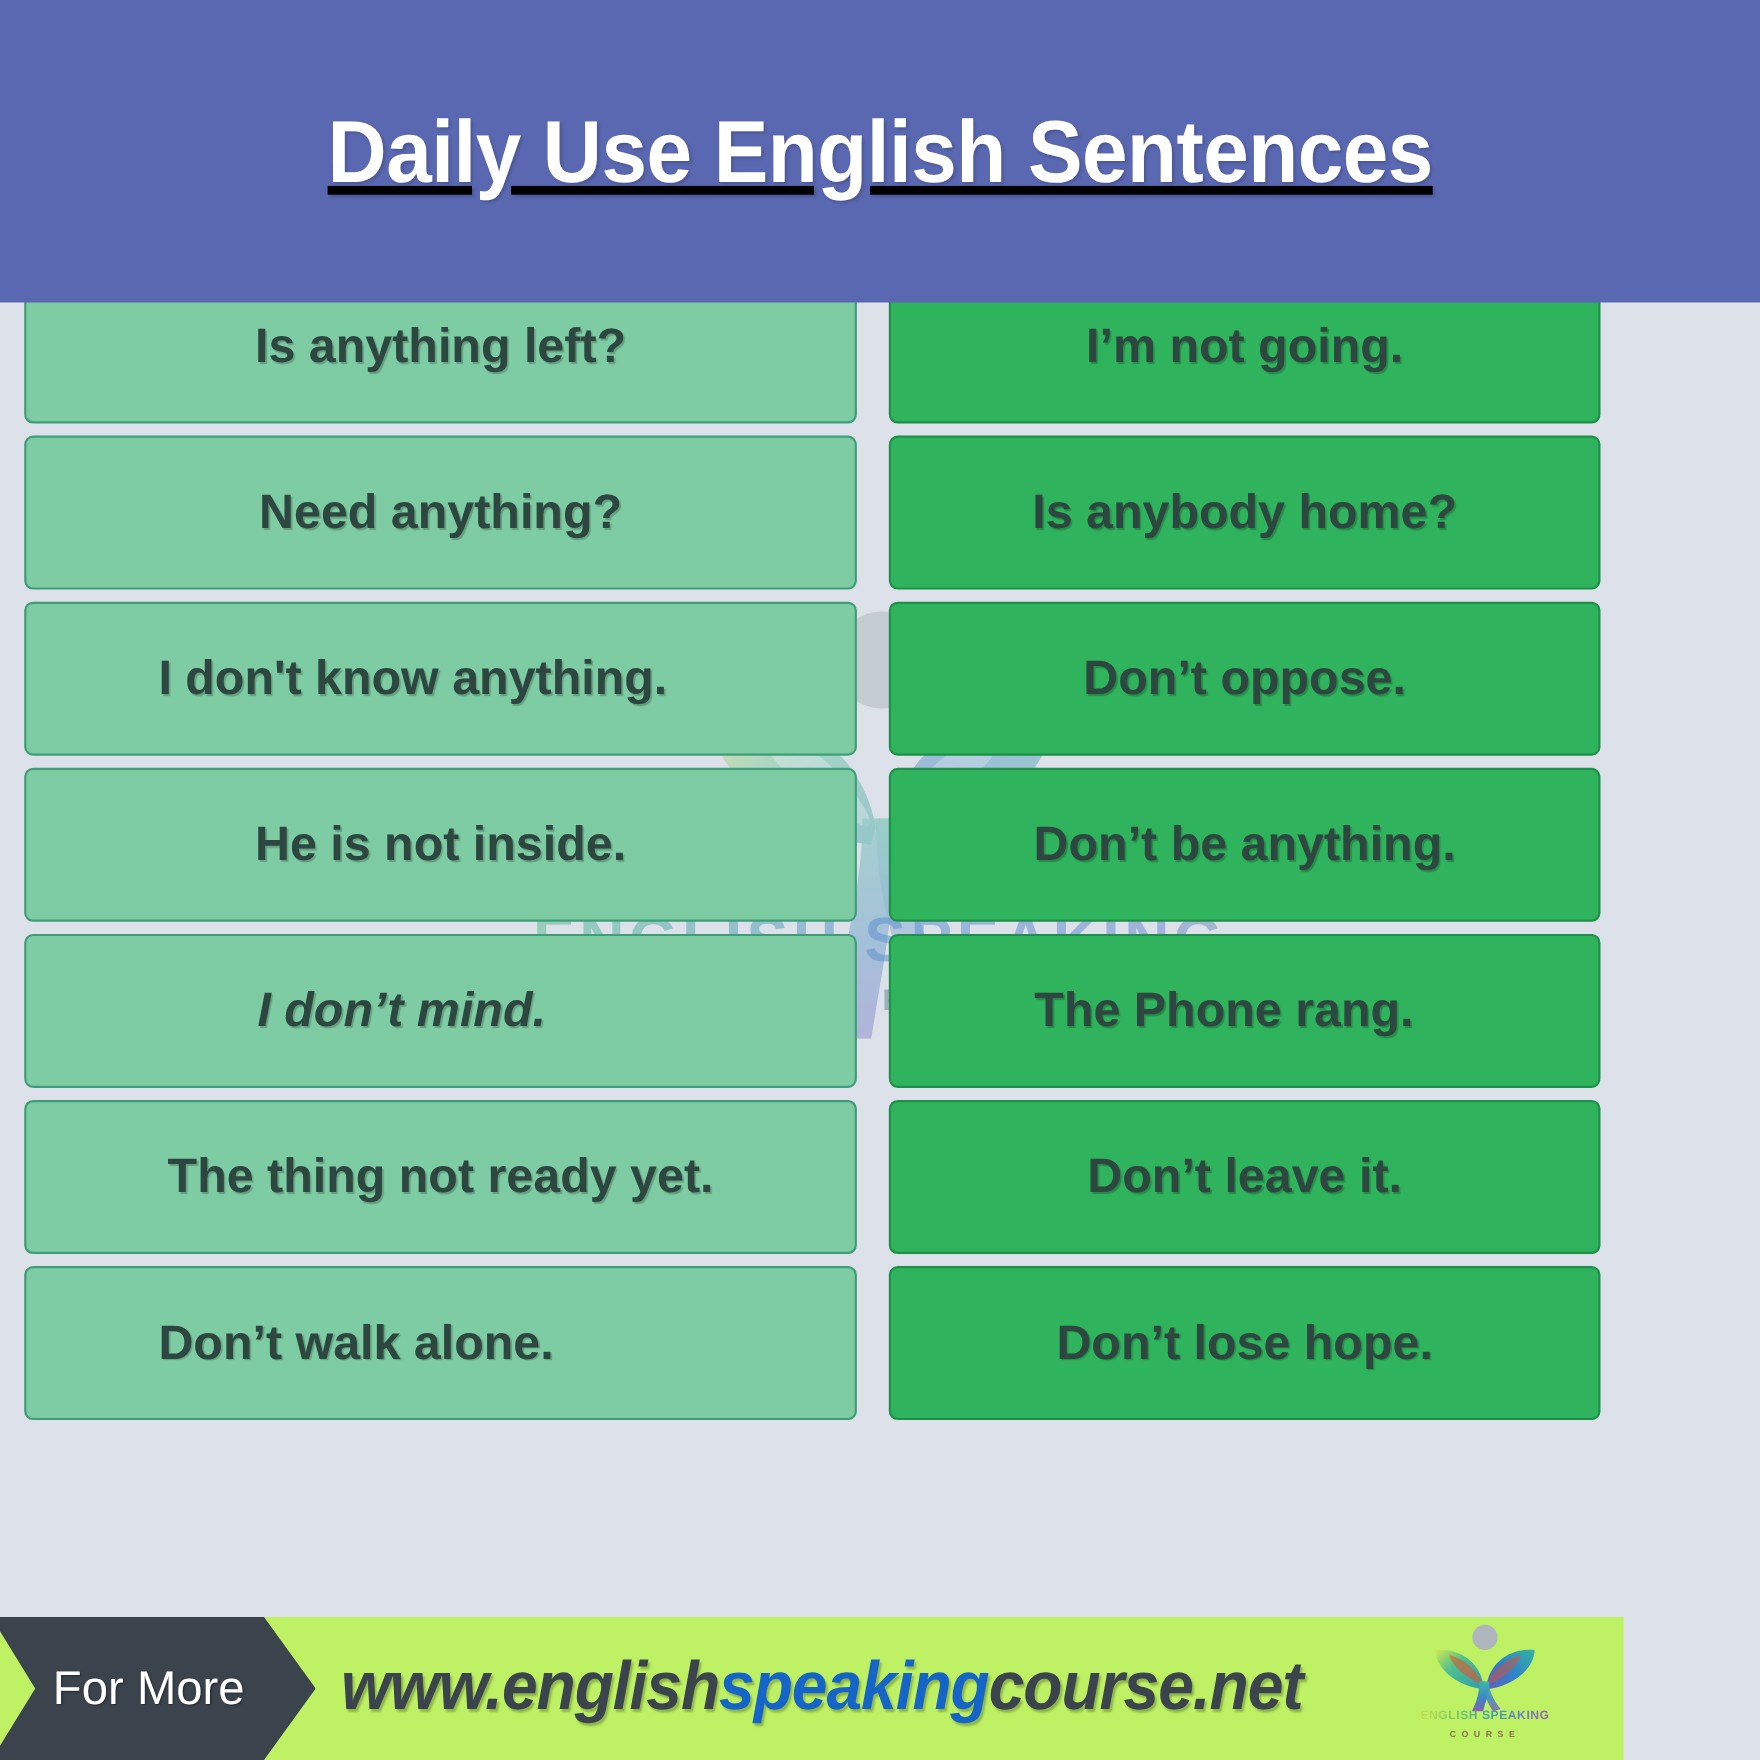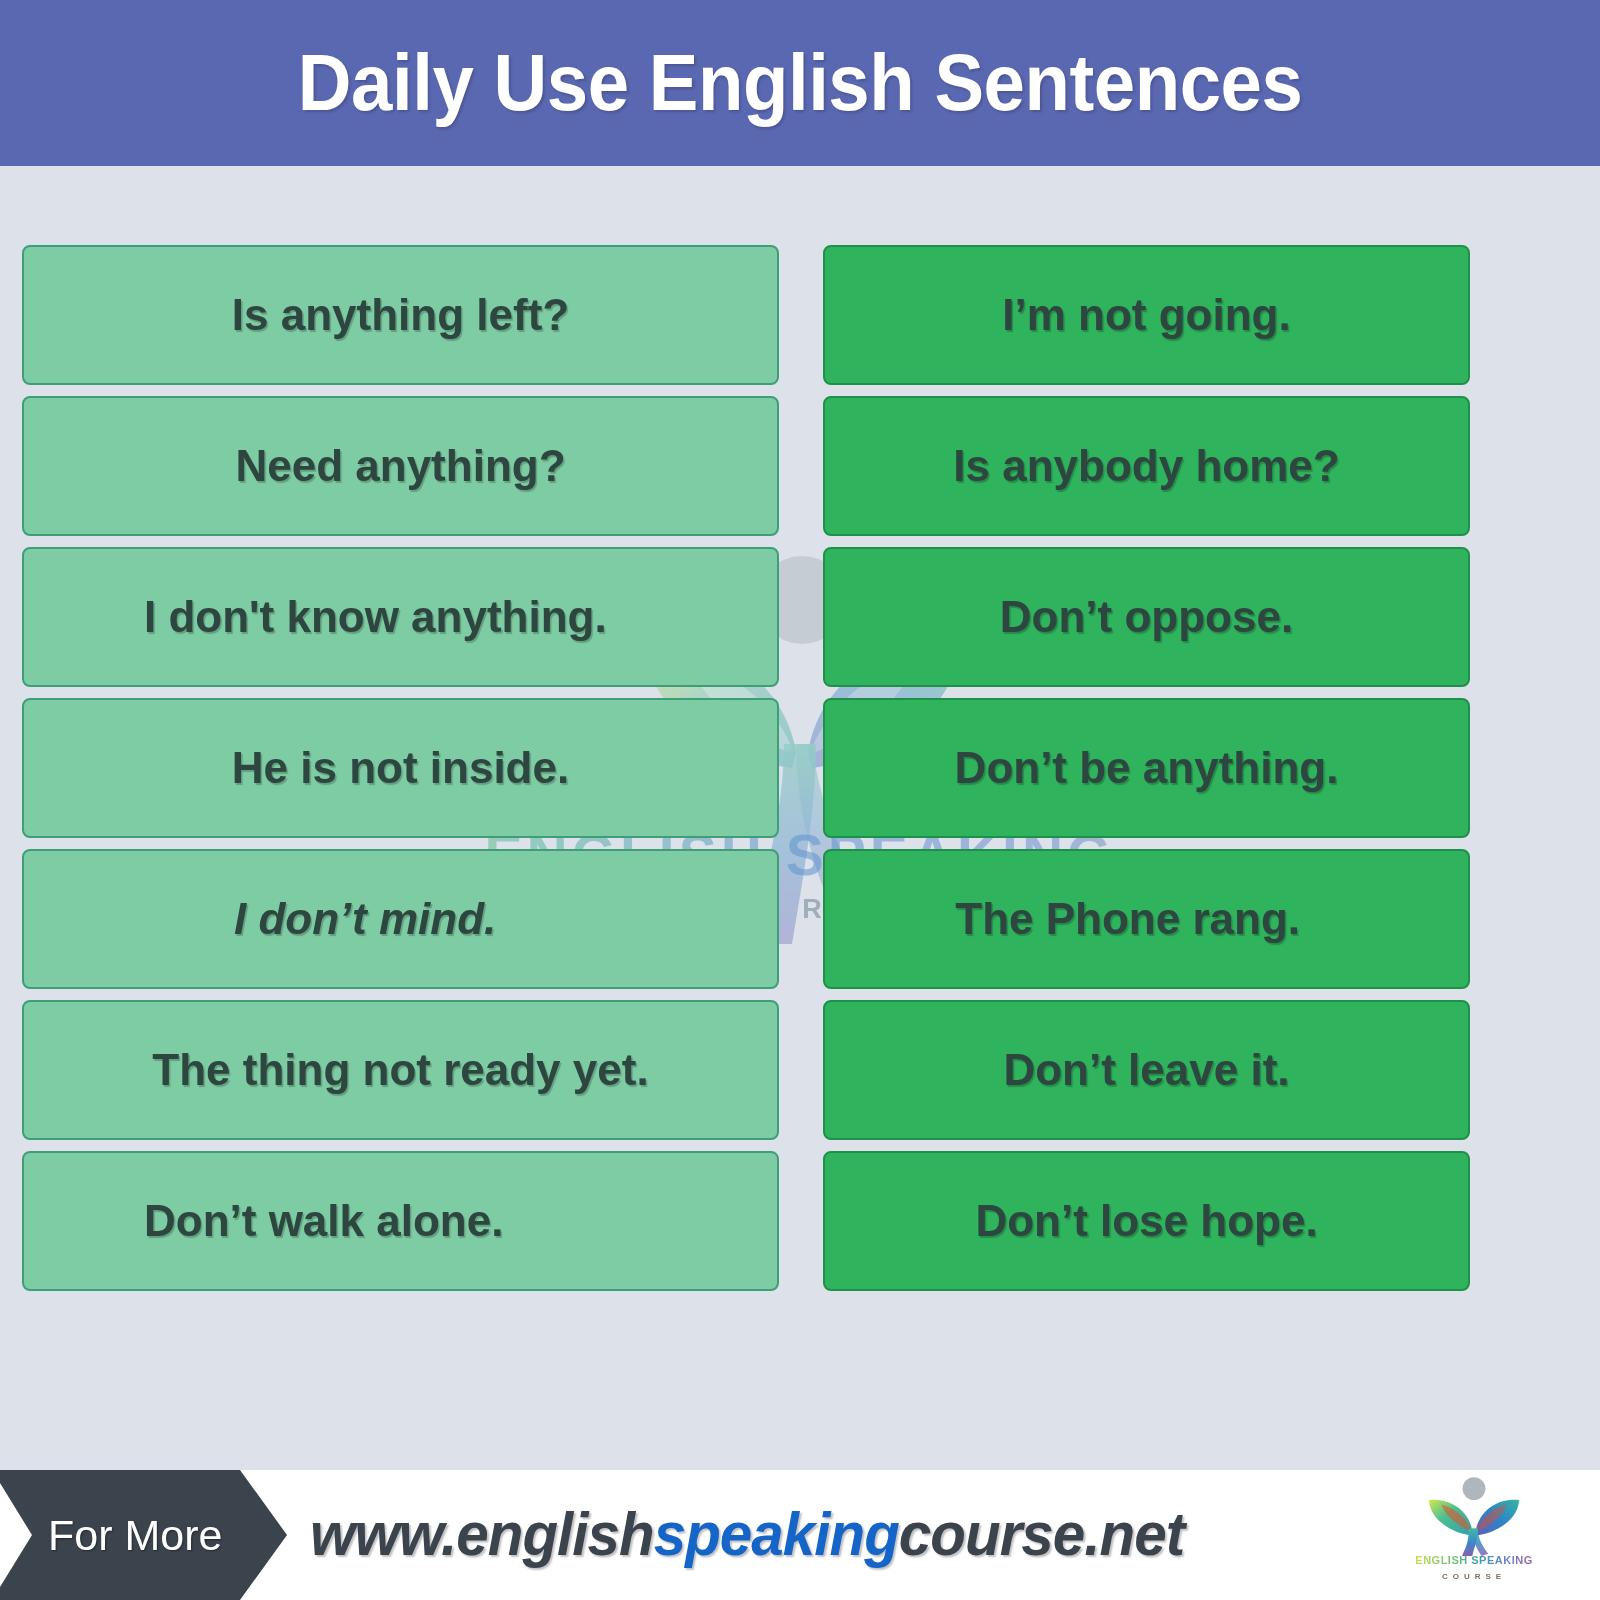--- a/index.html
+++ b/index.html
@@ -10,27 +10,28 @@
     width: 1600px;
     height: 1600px;
     background: #dde1e9;
     font-family: "Liberation Sans", "DejaVu Sans", sans-serif;
     overflow: hidden;
     position: relative;
   }
 
   
   .header {
-    height: 166px;
+    height: 275px;
     background: #5a68b2;
     display: flex;
     align-items: center;
     justify-content: center;
     position: relative;
     z-index: 5;
+    text-decoration: underline;
   }
   .header-title {
     color: #ffffff;
     font-size: 80px;
     font-weight: bold;
     letter-spacing: -0.5px;
     line-height: 1;
     text-align: center;
     transform: scaleX(0.93);
     text-shadow: 2px 2px 3px rgba(0,0,0,0.18);
@@ -93,21 +94,20 @@
     width: 1600px;
     height: 1248px;
     z-index: 4;
     padding: 23px 0 0 0;
     box-sizing: border-box;
   }
   .row {
     display: flex;
     height: 140px;
     margin-bottom: 11px;
-    gap: 15px;
   }
   .cell {
     height: 140px;
     box-sizing: border-box;
     display: flex;
     align-items: center;
     justify-content: center;
     border-radius: 8px;
     border: 2px solid;
     font-weight: bold;
@@ -132,23 +132,23 @@
   }
   .cell.shift-left { justify-content: flex-start; padding-left: 210px; font-style: italic; }
   .cell.shift-right { justify-content: flex-end; padding-right: 168px; }
   .cell.nudge-left { justify-content: flex-start; padding-left: 120px; }
 
   
   .footer {
     position: absolute;
     left: 0;
     top: 1470px;
-    width: 1600px;
+    width: 1476px;
     height: 130px;
-    background: #ffffff;
+    background: #bef264;
     z-index: 6;
     overflow: hidden;
   }
   .for-more {
     position: absolute;
     left: -8px;
     top: 0px;
     width: 295px;
     height: 130px;
     background: #3b434d;

